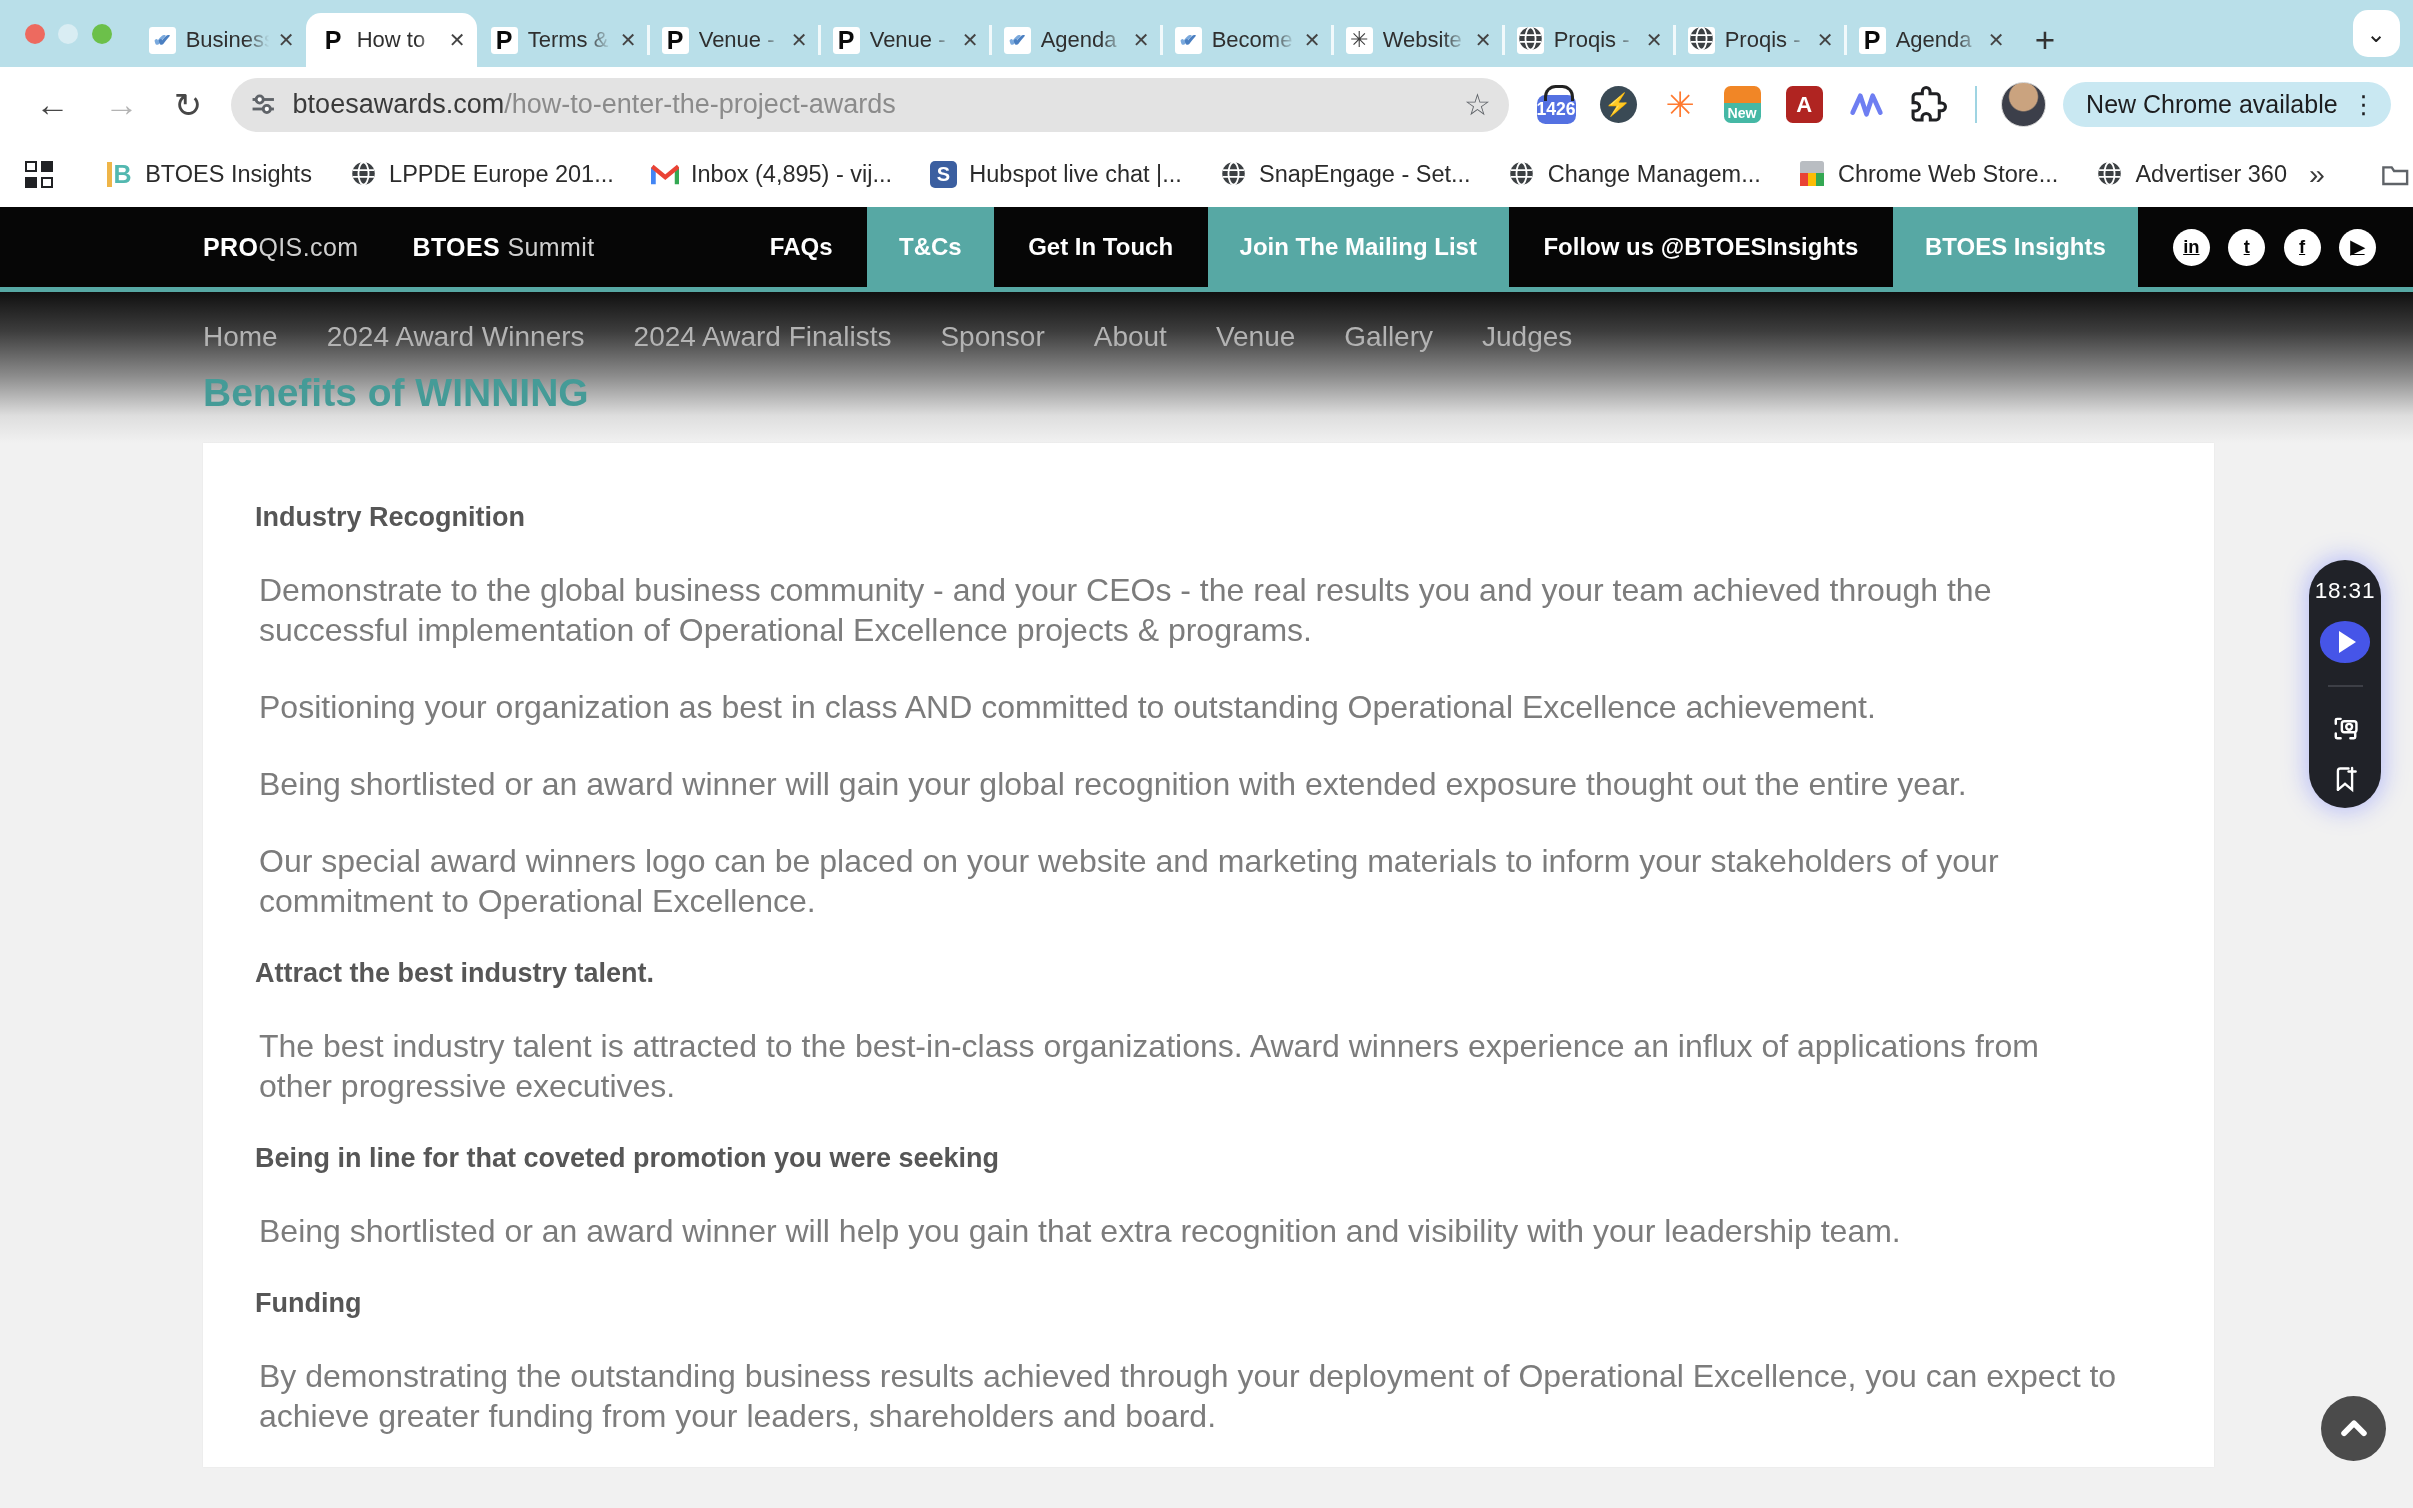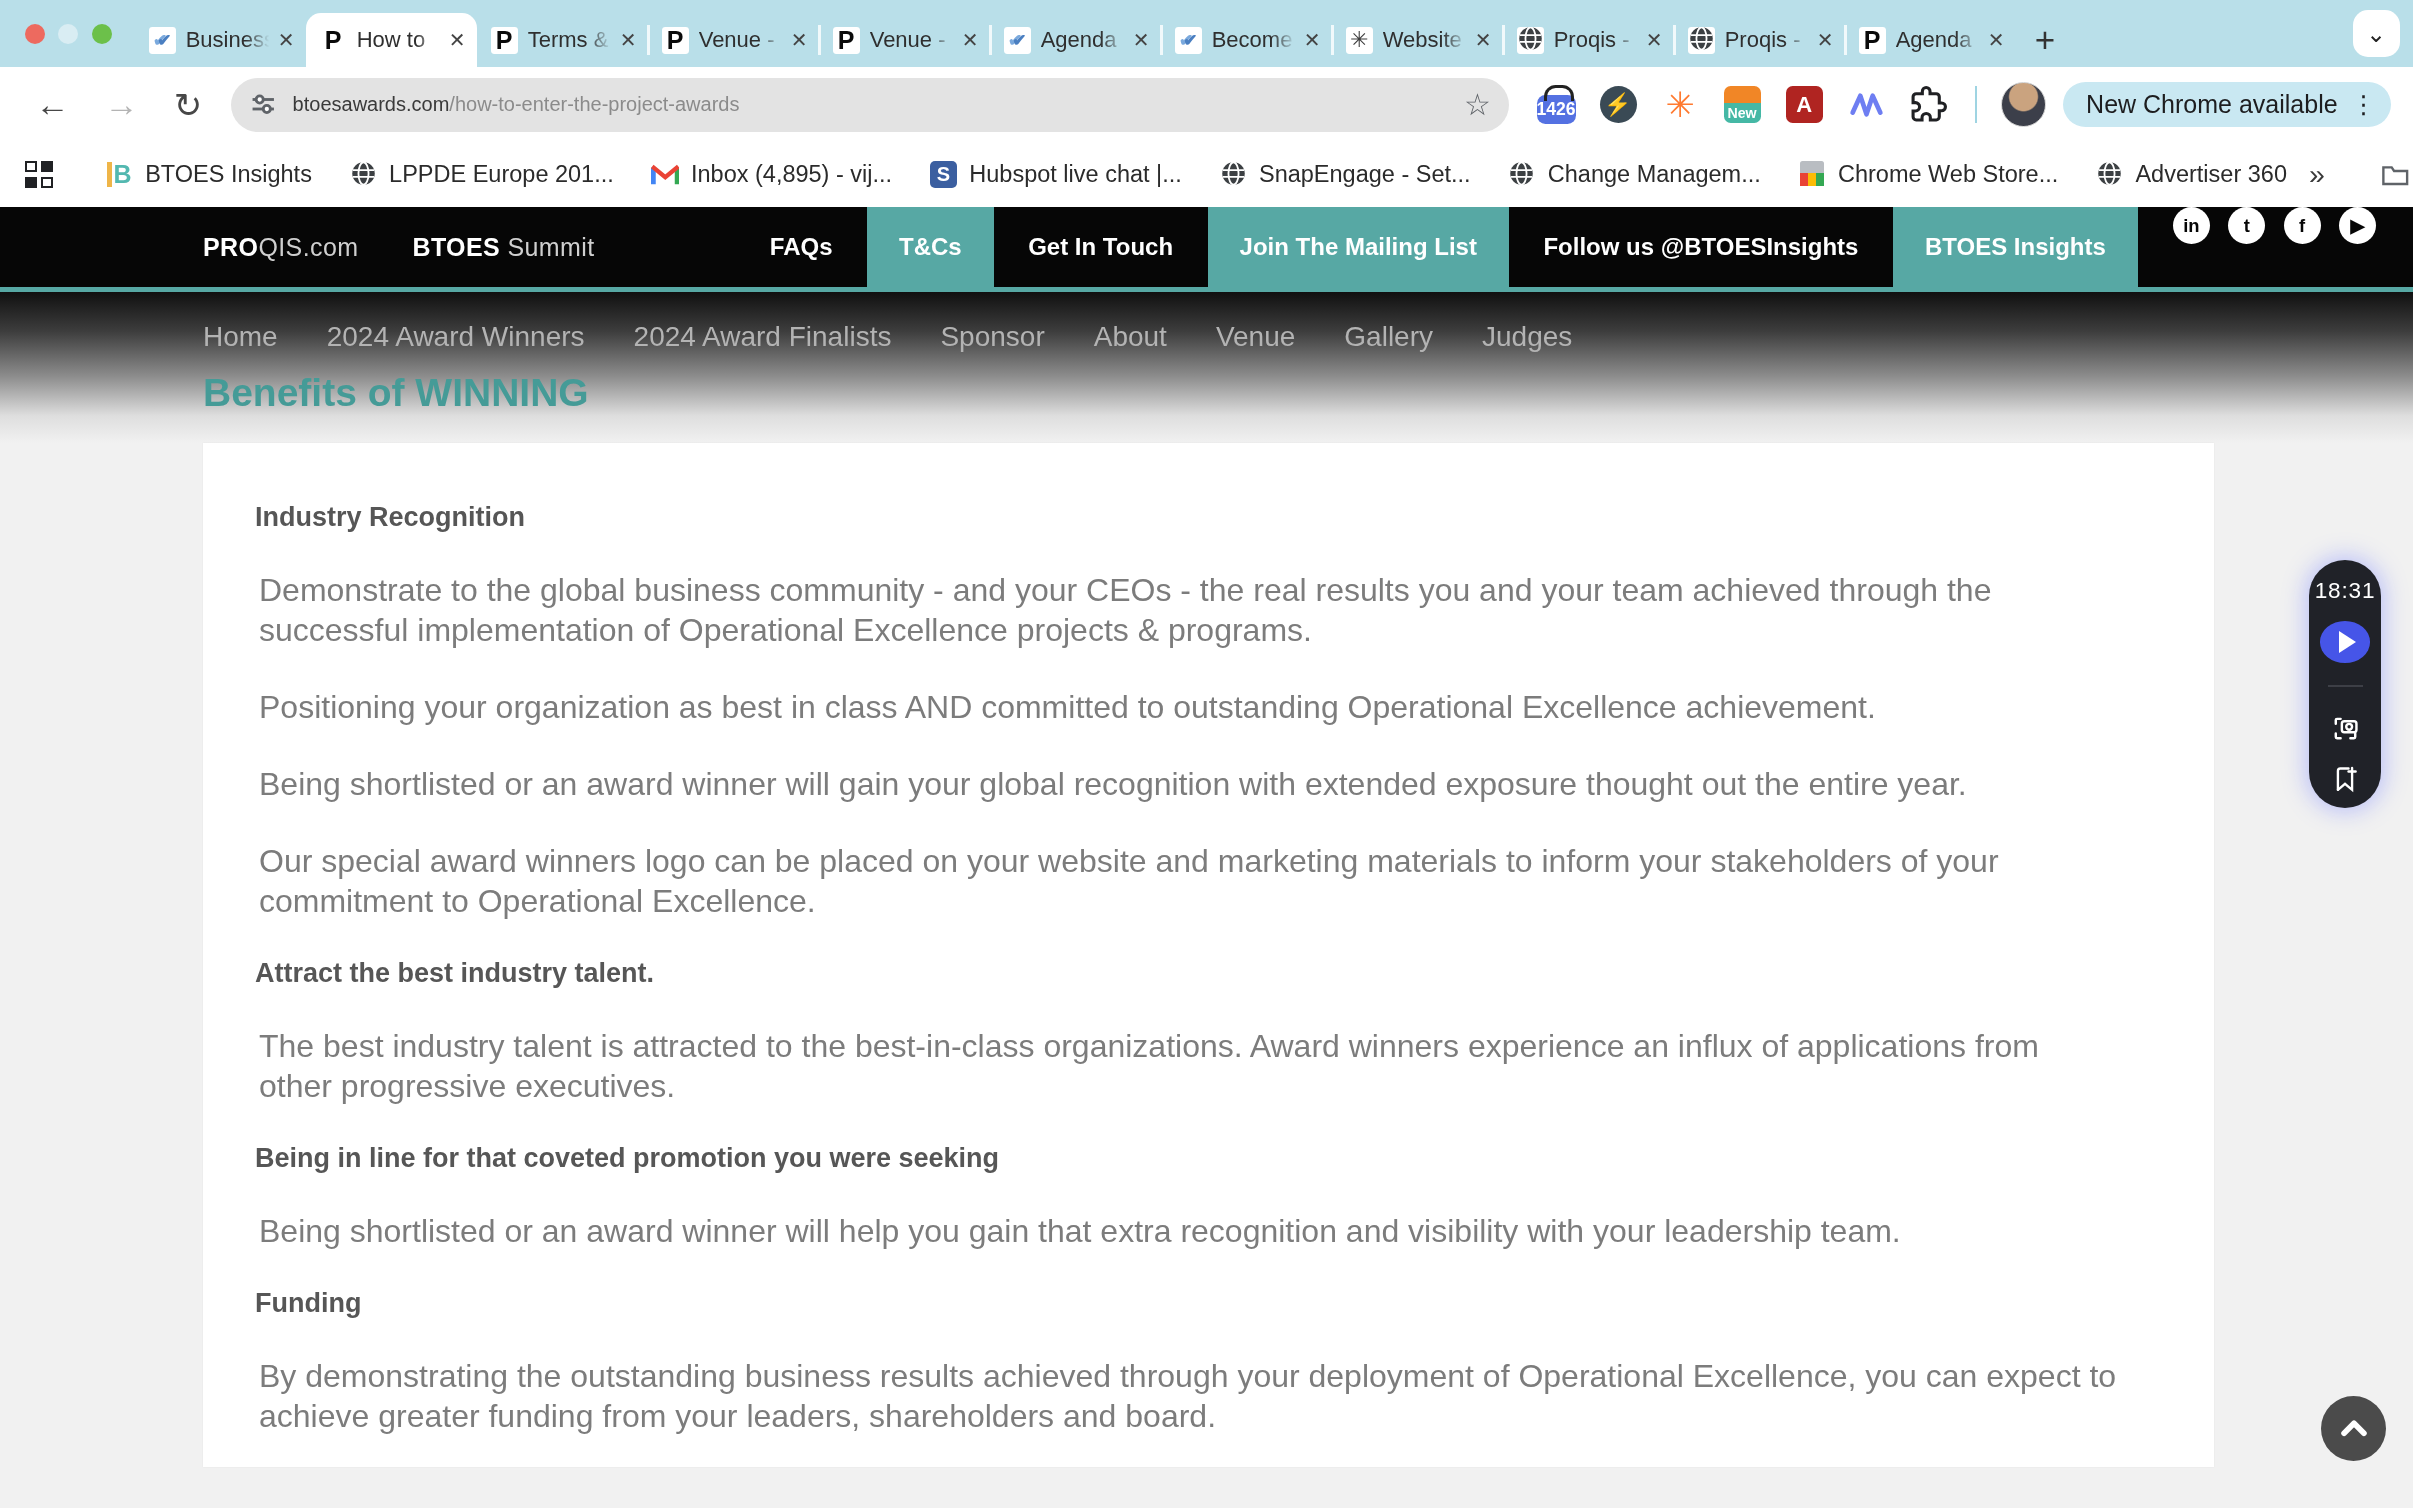--- a/index.html
+++ b/index.html
@@ -28,21 +28,21 @@
   .tab-close { font-size: 20px; color: #444; padding-left: 6.7px; }
   .newtab-btn { font-size: 35px; color: #333; padding: 0 18.4px 8.4px 18.4px; align-self: flex-end; line-height: 54px; height:54px; cursor:pointer; }
   .tab-search { position: absolute; right: 13.4px; top: 10px; width: 47px; height: 47px; background: #fff; border-radius: 15px; display:flex; align-items:center; justify-content:center; font-size: 23.5px; color:#222; }
 
   
   .toolbar { height: 75px; background: #ffffff; display: flex; align-items: center; padding: 0 22px; gap: 8.4px; }
   .nav-ico { font-size: 34px; color: #474747; padding: 0 13.4px; }
   .nav-ico.disabled { color: #b4b4b4; }
   .omnibox { flex: 1; height: 54px; background: #e3e3e3; border-radius: 27px; display: flex; align-items: center; padding: 0 18.4px; margin: 0 6.7px; }
   .tune { width: 28.5px; height: 28.5px; margin-right: 15px; flex:0 0 28.5px; }
-  .url { font-size: 20px; color: #3a3a3a; white-space: nowrap; }
+  .url { font-size: 27px; color: #3a3a3a; white-space: nowrap; }
   .url .path { color: #8b8b8b; }
   .omni-spacer { flex: 1; }
   .star { font-size: 30px; color: #5f6368; }
   .ext-row { display: flex; align-items: center; gap: 22px; padding: 0 11.7px; }
   .ext { width: 40px; height: 40px; display:flex; align-items:center; justify-content:center; position: relative; }
   .ext-sup { width: 39px; height: 28.5px; background:#5471e2; border-radius:8.4px; color:#fff; font-size:17.6px; font-weight:bold; display:flex; align-items:center; justify-content:center; margin-top:10px; }
   .ext-sup::before { content:""; position:absolute; top:0px; left:8.4px; width:23.5px; height:13.4px; border:3.4px solid #222; border-bottom:none; border-radius:11.7px 11.7px 0 0; }
   .ext-bolt { width:37px; height:37px; border-radius:50%; background:#3a4a55; color:#35d4c8; font-size:22px; display:flex; align-items:center; justify-content:center; }
   .ext-hub { color:#ff7a30; font-size: 35px; line-height:1; }
   .ext-sem { width:37px; height:37px; border-radius:6.7px; background:linear-gradient(180deg,#f18626 0 45%,#45b8a5 45% 100%); position:relative; }
@@ -75,21 +75,21 @@
 
   
   .siteheader { height: 85px; background: #060606; border-bottom: 5px solid #57a8a4; display: flex; align-items: stretch; }
   .brand-zone { display: flex; align-items: center; gap: 54px; padding-left: 203px; flex: 1; }
   .brand { font-size: 25px; color: #efefef; letter-spacing: 0.4px; cursor: pointer; }
   .brand b { font-weight: bold; color: #fff; }
   .brand .lite { color: #cfcfcf; font-weight: normal; }
   .menu-zone { display: flex; align-items: stretch; }
   .hmenu { display: flex; align-items: center; padding: 0 32px; font-size: 24px; font-weight: bold; color: #fff; white-space: nowrap; margin-left: 2.5px; cursor: pointer; }
   .hmenu.teal { background: #57a8a4; }
-  .social-zone { display: flex; gap: 18.4px; padding: 0 37px 0 35px; }
+  .social-zone { display: flex; align-items: center; gap: 18.4px; padding: 0 37px 0 35px; text-decoration: underline; }
   .soc { width: 37px; height: 37px; border-radius: 50%; background: #fff; color: #060606; display:flex; align-items:center; justify-content:center; font-weight: 900; font-size: 18.4px; cursor: pointer; }
 
   
   .hero { height: 151px; background: linear-gradient(180deg,#101010 0%, #3d3d3d 26%, #8d8d8d 56%, #dedede 82%, #f1f1f1 100%); padding: 28.5px 0 0 203px; }
   .pagenav { display: flex; gap: 49px; }
   .pagenav a { font-size: 28px; color: #b3b3b3; text-decoration: none; cursor: pointer; }
   .page-title { margin-top: 18.4px; font-size: 39px; font-weight: bold; color: #459b97; }
 
   
   .main { background: #f1f1f1; height: 824px; }

